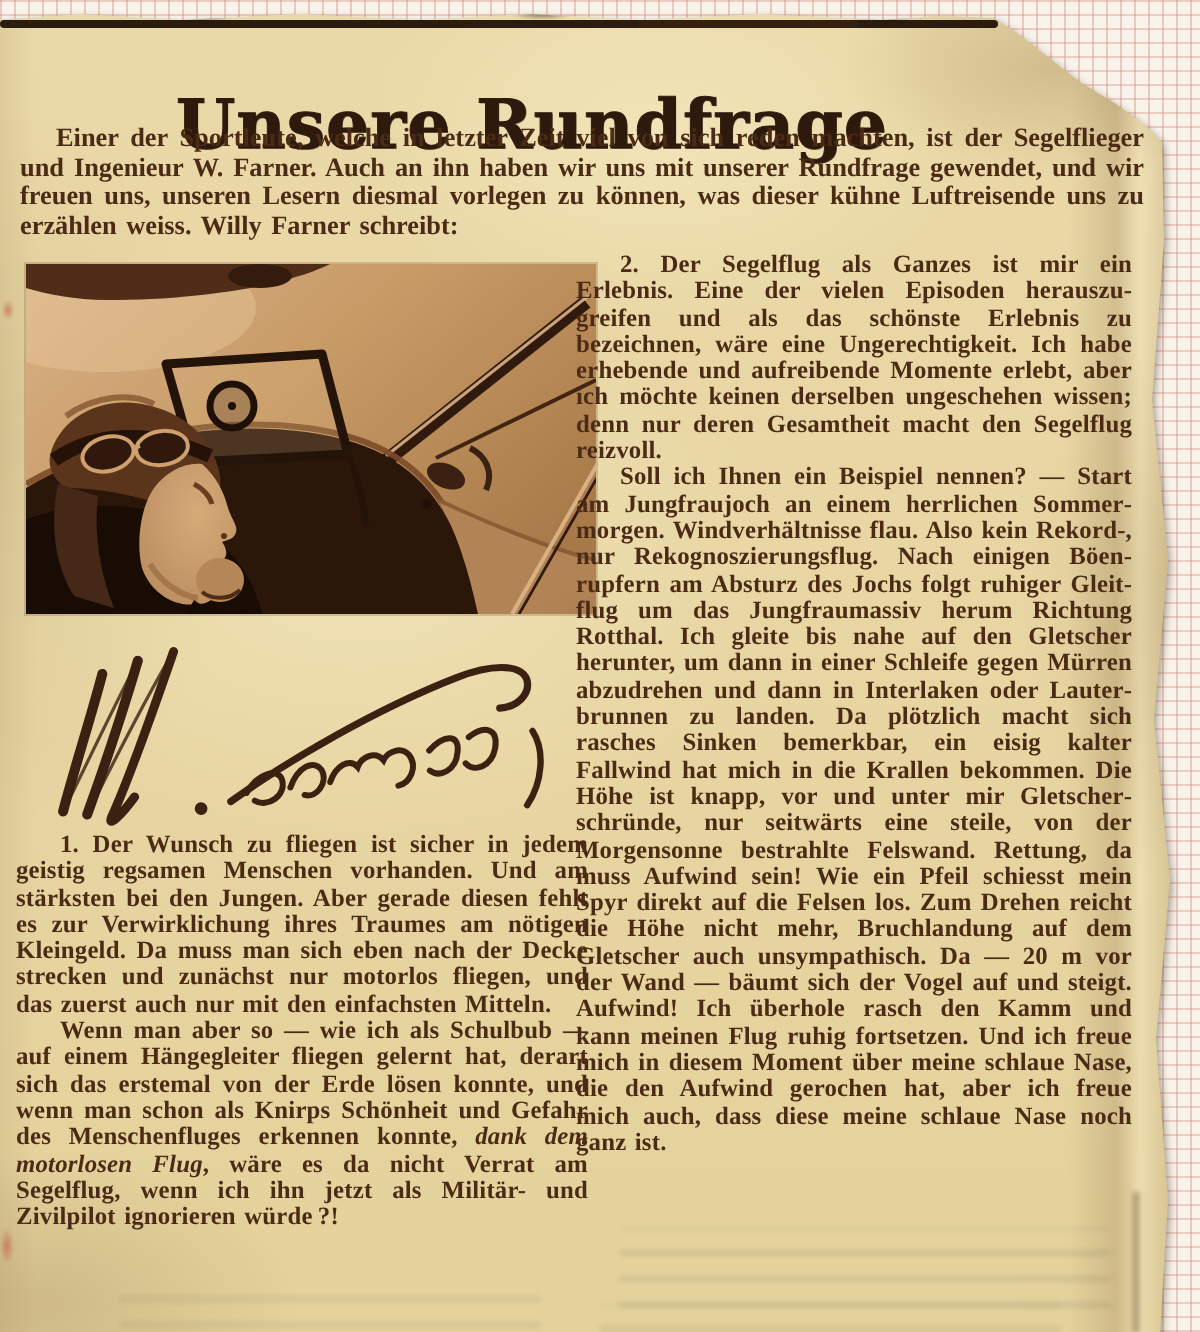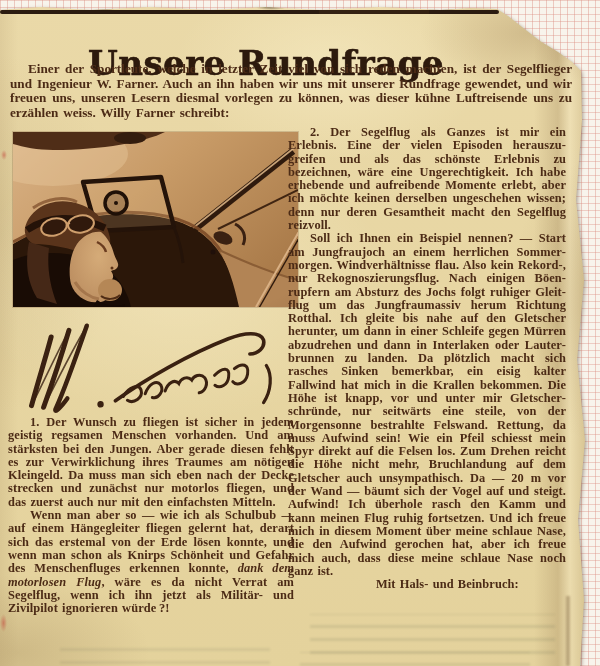--- a/index.html
+++ b/index.html
@@ -161,21 +161,20 @@
       </div>
 
       <div class="col col-left textblock">
         <p>1. Der Wunsch zu fliegen ist sicher in jedem geistig regsamen Menschen vor­handen. Und am stärksten bei den Jungen. Aber gerade diesen fehlt es zur Ver­wirk­lichung ihres Traumes am nötigen Klein­geld. Da muss man sich eben nach der Decke strecken und zunächst nur motorlos fliegen, und das zuerst auch nur mit den ein­fachsten Mitteln.</p>
         <p><span>Wenn man aber so — wie ich als Schulbub — auf einem Hänge­gleiter fliegen gelernt hat, derart sich das erstemal von der Erde lösen konnte, und wenn man schon als Knirps Schönheit und Gefahr des Menschen­fluges erkennen konnte, </span><em>dank dem motorlosen Flug</em><span>, wäre es da nicht Verrat am Segelflug, wenn ich ihn jetzt als Militär- und Zivilpilot ignorieren würde ?!</span></p>
       </div>
 
       <div class="col col-right textblock">
         <p>2. Der Segelflug als Ganzes ist mir ein Erlebnis. Eine der vielen Episoden heraus­zu­greifen und als das schönste Erlebnis zu bezeichnen, wäre eine Unge­rech­tig­keit. Ich habe erhebende und auf­rei­bende Mo­mente erlebt, aber ich möchte keinen der­selben unge­schehen wissen; denn nur deren Gesamt­heit macht den Segelflug reizvoll.</p>
         <p>Soll ich Ihnen ein Beispiel nennen? — Start am Jungfrau­joch an einem herr­lichen Sommer­morgen. Wind­ver­hält­nisse flau. Also kein Rekord-, nur Rekognoszie­rungs­flug. Nach einigen Böen­rupfern am Absturz des Jochs folgt ruhiger Gleit­flug um das Jungfrau­massiv herum Richtung Rotthal. Ich gleite bis nahe auf den Glet­scher herunter, um dann in einer Schleife gegen Mürren abzudrehen und dann in Interlaken oder Lauter­brunnen zu landen. Da plötzlich macht sich rasches Sinken bemerk­bar, ein eisig kalter Fallwind hat mich in die Krallen bekommen. Die Höhe ist knapp, vor und unter mir Gletscher­schründe, nur seitwärts eine steile, von der Morgen­sonne bestrahlte Felswand. Ret­tung, da muss Aufwind sein! Wie ein Pfeil schiesst mein Spyr direkt auf die Felsen los. Zum Drehen reicht die Höhe nicht mehr, Bruch­landung auf dem Gletscher auch unsym­pa­thisch. Da — 20 m vor der Wand — bäumt sich der Vogel auf und steigt. Aufwind! Ich über­hole rasch den Kamm und kann meinen Flug ruhig fort­setzen. Und ich freue mich in diesem Moment über meine schlaue Nase, die den Aufwind gerochen hat, aber ich freue mich auch, dass diese meine schlaue Nase noch ganz ist.</p>
-        <p class="closing">Mit Hals- und Beinbruch:</p>
       </div>
 
       <div class="ghost" style="left:310px;top:614px;width:245px;height:40px;"></div>
       <div class="ghost" style="left:60px;top:644px;width:210px;height:20px;opacity:.12;"></div>
       <div class="ghost" style="left:300px;top:652px;width:230px;height:14px;opacity:.14;"></div>
       <div class="crease-br"></div>
 
     </div>
   </div>
 </div>

